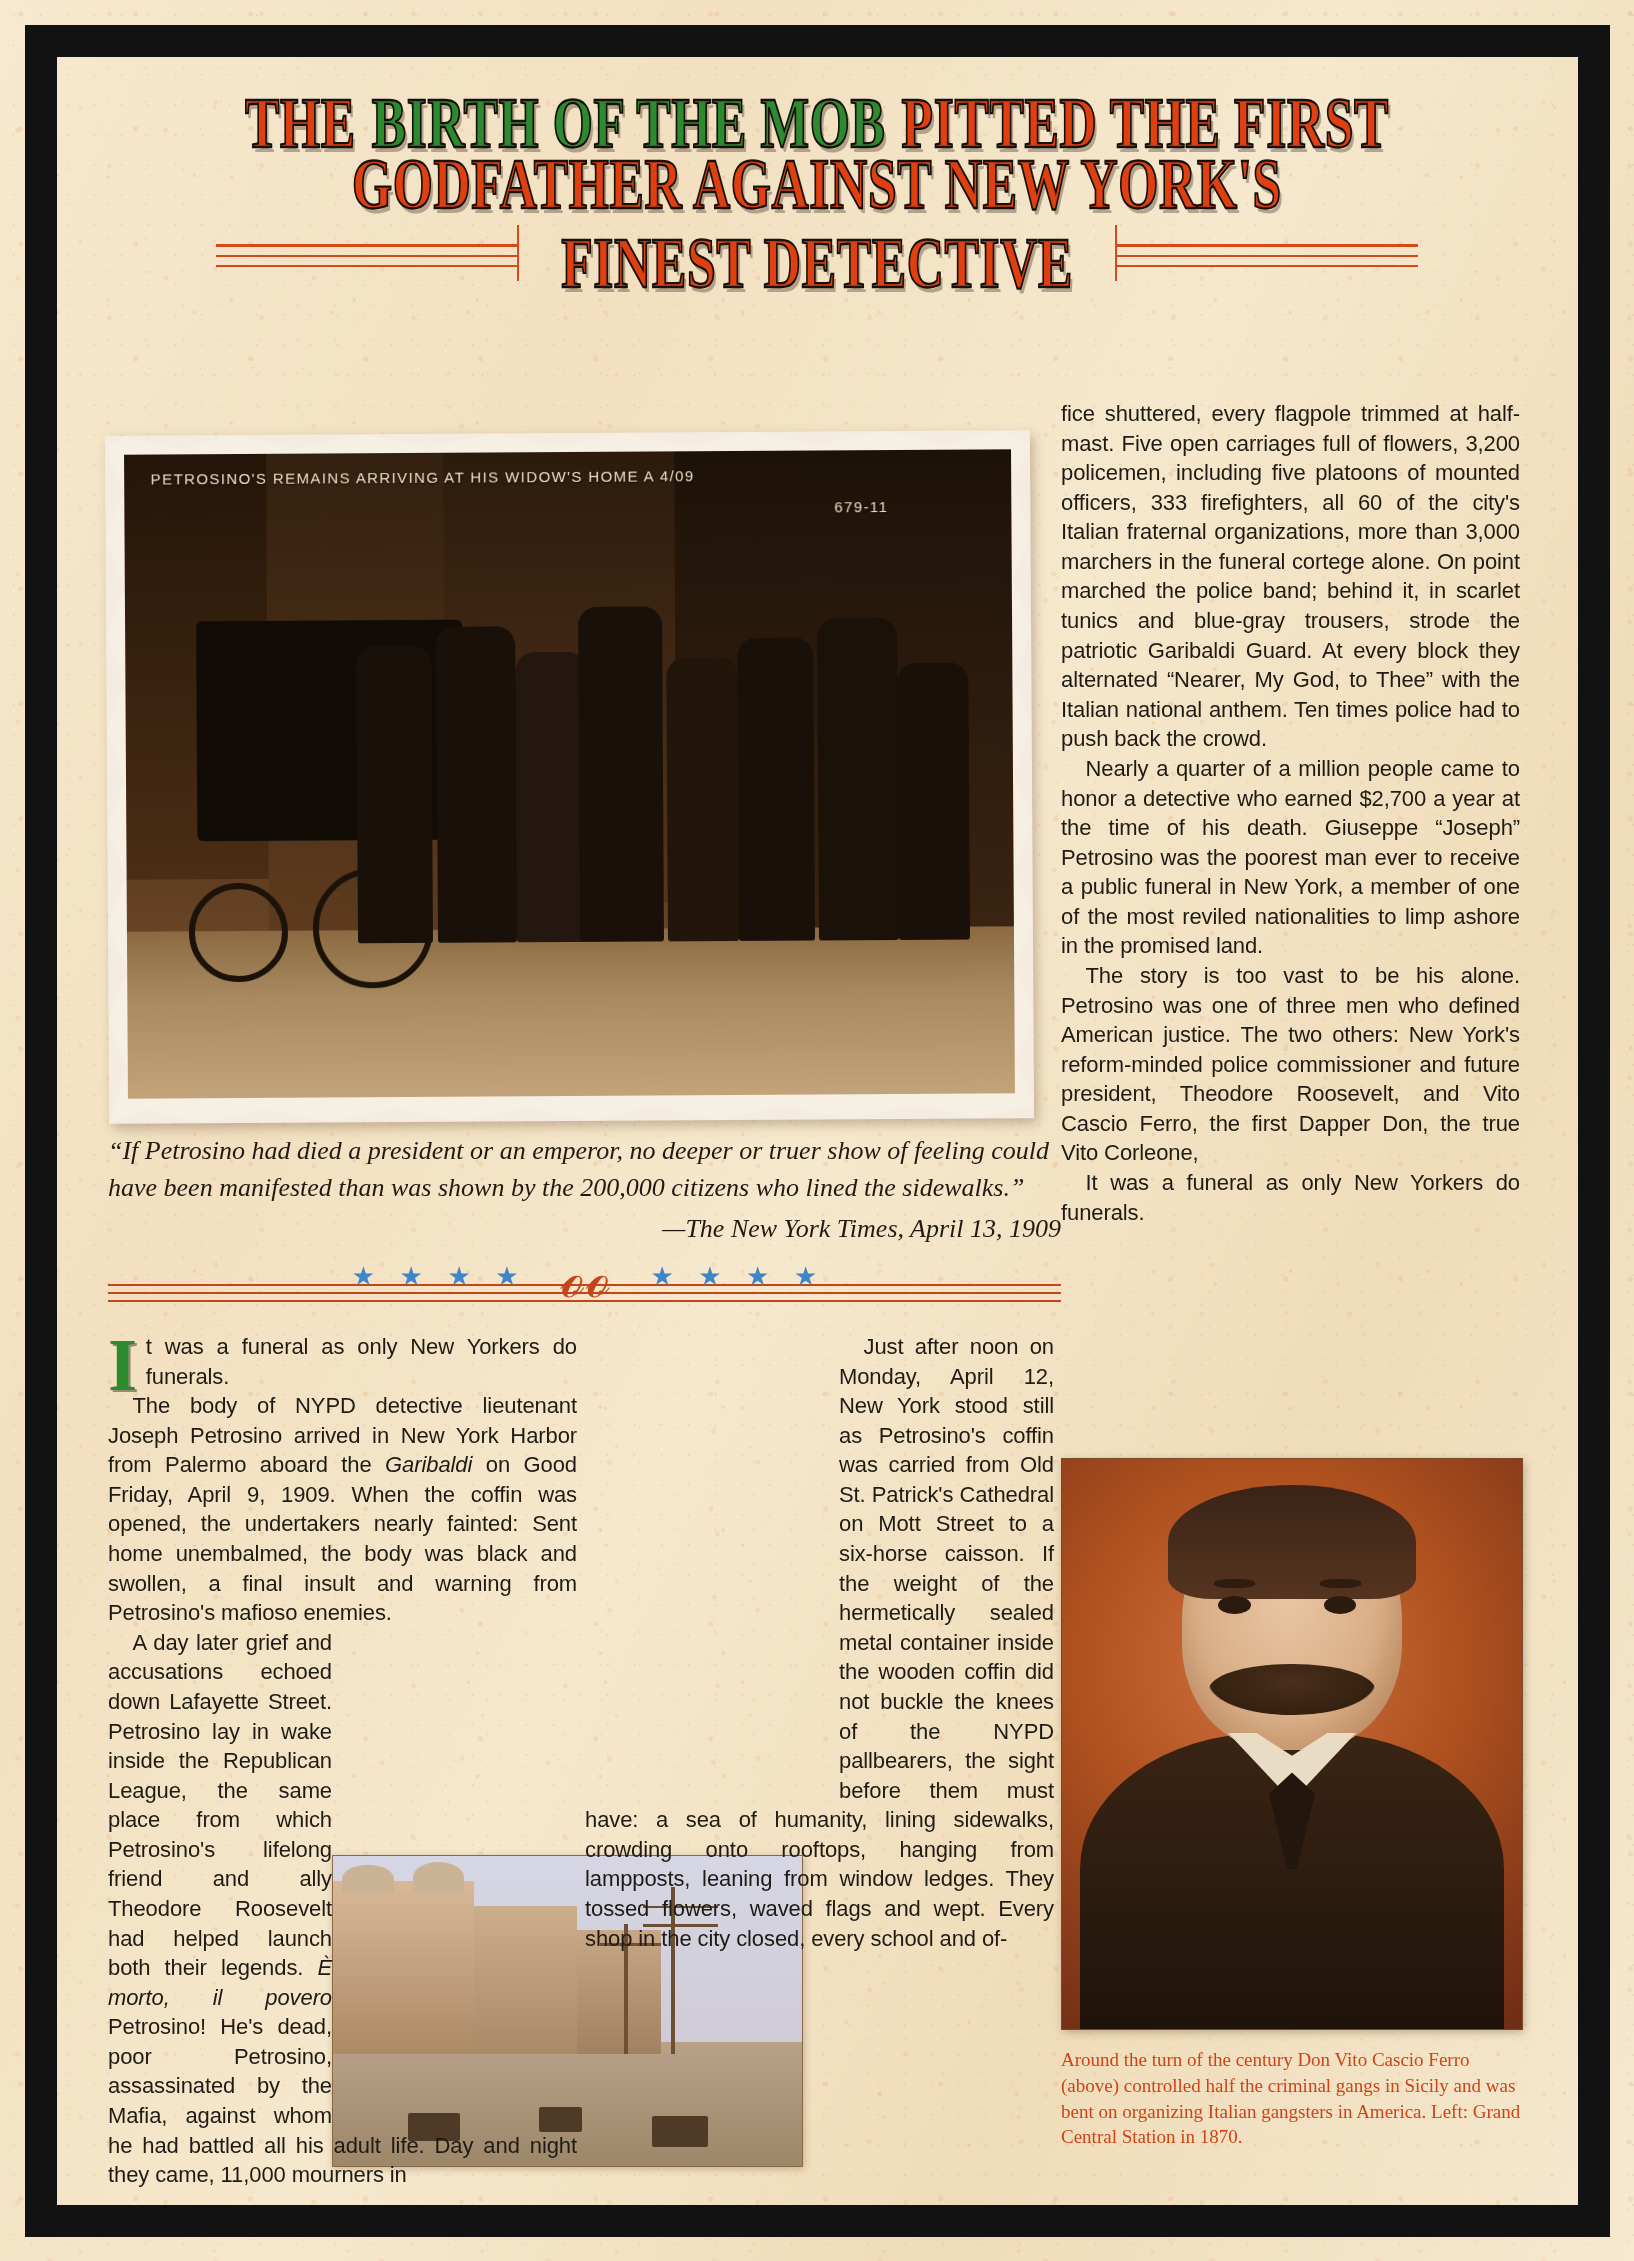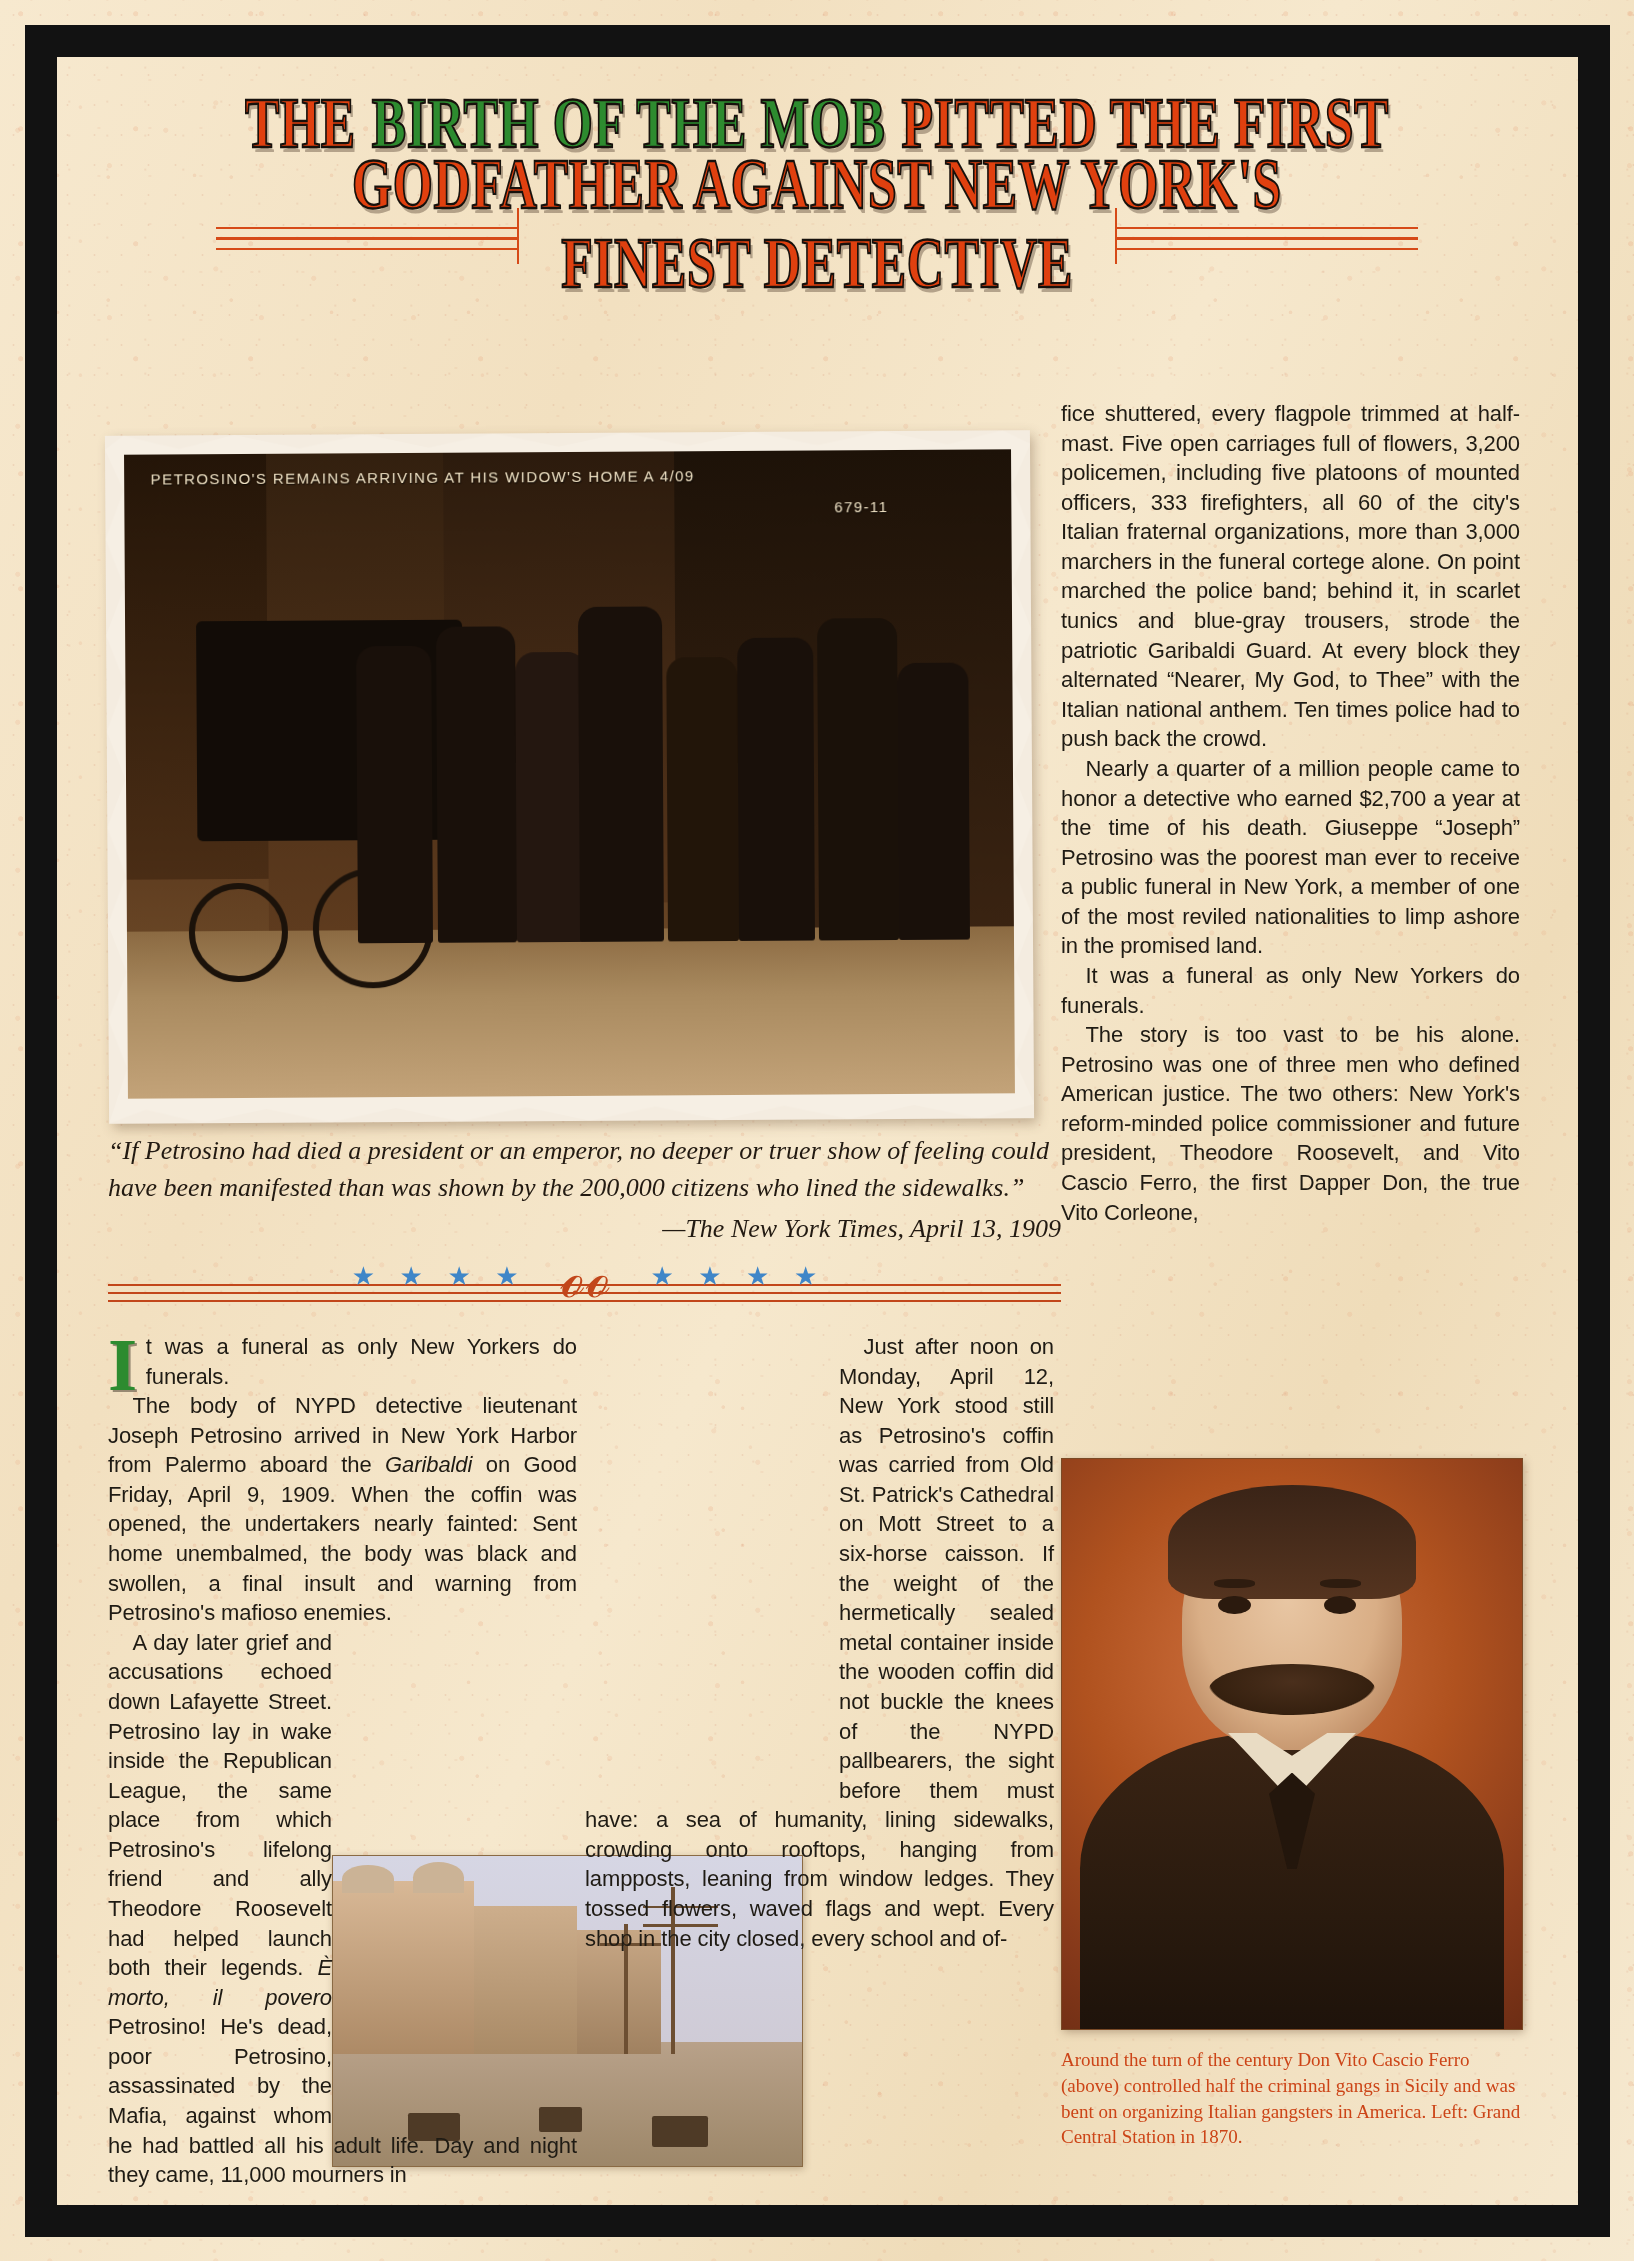--- a/index.html
+++ b/index.html
@@ -77,21 +77,21 @@
     -webkit-text-stroke:1.8px #17110c;
     text-shadow:2.9px 3.6px 0 rgba(60,40,25,.35);
     transform:scaleX(.92) scaleY(1.28);
     transform-origin:center top;
   }
   .hl-line span{padding:0 1.4px;}
   .c-red{color:#e0400f;}
   .c-green{color:#2d8b2f;}
 
   .hl-row3{
-    display:flex;align-items:flex-start;justify-content:center;gap:20px;
+    display:flex;align-items:center;justify-content:center;gap:20px;
     margin-top:21.7px;
   }
   .rule-trio{flex:1;max-width:303px;display:flex;flex-direction:column;gap:8px;position:relative;}
   .rule-trio i{display:block;height:2.2px;background:#d64a18;}
   .rule-trio::after{
     content:"";position:absolute;top:-19px;height:56px;width:2.2px;background:#d64a18;
   }
   .rule-left::after{right:0;}
   .rule-right::after{left:0;}
 
@@ -337,22 +337,22 @@
 
 <div class="col" id="col2">
   <p>
     <span class="shape" style="shape-outside:inset(0);height:310px;margin-top:153px;"></span><span>Just after noon on Monday, April 12, New York stood still as Petrosino's coffin was carried from Old St. Patrick's Cathedral on Mott Street to a six-horse caisson. If the weight of the hermetically sealed metal container inside the wooden coffin did not buckle the knees of the NYPD pallbearers, the sight before them must have: a sea of humanity, lining sidewalks, crowding onto rooftops, hanging from lampposts, leaning from window ledges. They tossed flowers, waved flags and wept. Every shop in the city closed, every school and of-</span>
   </p>
 </div>
 
 <div class="col" id="col3">
   <p class="first">fice shuttered, every flagpole trimmed at half-mast. Five open carriages full of flowers, 3,200 policemen, including five platoons of mounted officers, 333 firefighters, all 60 of the city's Italian fraternal organizations, more than 3,000 marchers in the funeral cortege alone. On point marched the police band; behind it, in scarlet tunics and blue-gray trousers, strode the patriotic Garibaldi Guard. At every block they alternated “Nearer, My God, to Thee” with the Italian national anthem. Ten times police had to push back the crowd.</p>
   <p>Nearly a quarter of a million people came to honor a detective who earned $2,700 a year at the time of his death. Giuseppe “Joseph” Petrosino was the poorest man ever to receive a public funeral in New York, a member of one of the most reviled nationalities to limp ashore in the promised land.</p>
+  <p>The story is too vast to be his alone. Petrosino was one of three men who defined American justice. The two others: New York's reform-minded police commissioner and future president, Theodore Roosevelt, and Vito Cascio Ferro, the first Dapper Don, the true Vito Corleone,</p>
   <p>It was a funeral as only New Yorkers do funerals.</p>
-  <p>The story is too vast to be his alone. Petrosino was one of three men who defined American justice. The two others: New York's reform-minded police commissioner and future president, Theodore Roosevelt, and Vito Cascio Ferro, the first Dapper Don, the true Vito Corleone,</p>
 </div>
 
 <figure class="streetphoto" style="margin:0;">
   <div class="sky2"></div>
   <div class="ground"></div>
   <div class="block" style="left:0;top:8%;width:30%;height:56%;"></div>
   <div class="dome" style="left:2%;top:3%;width:11%;height:9%;"></div>
   <div class="dome" style="left:17%;top:2%;width:11%;height:10%;"></div>
   <div class="block" style="left:30%;top:16%;width:22%;height:48%;background:linear-gradient(180deg,#cdae8c,#a98a66);"></div>
   <div class="block" style="left:52%;top:24%;width:18%;height:40%;background:linear-gradient(180deg,#c7a785,#a08160);"></div>

